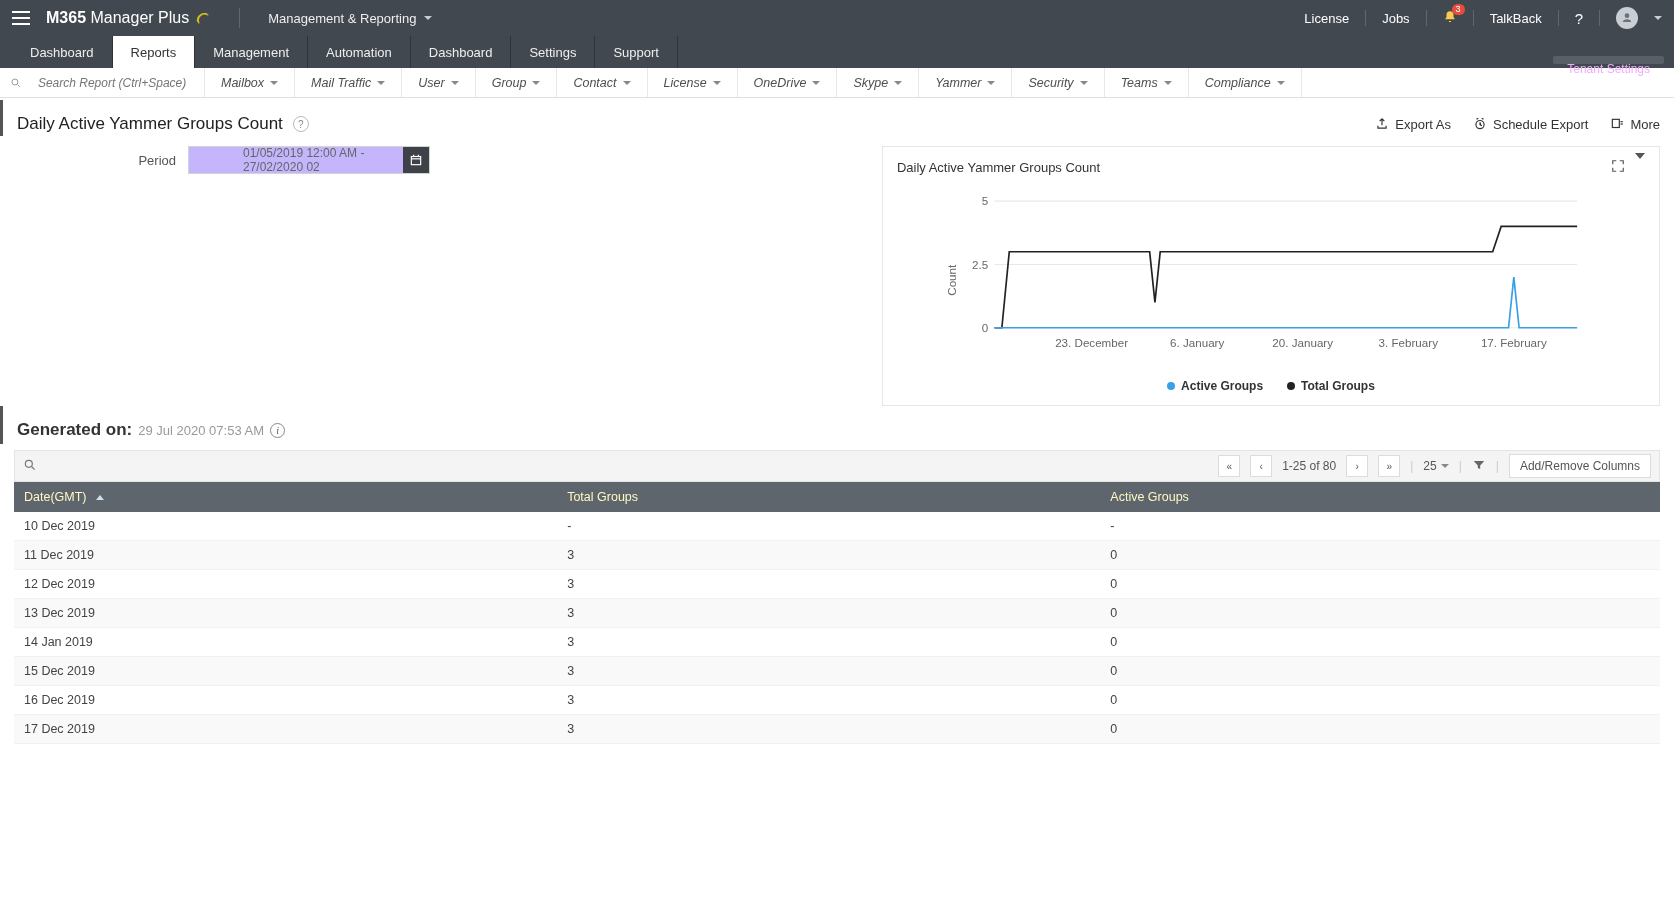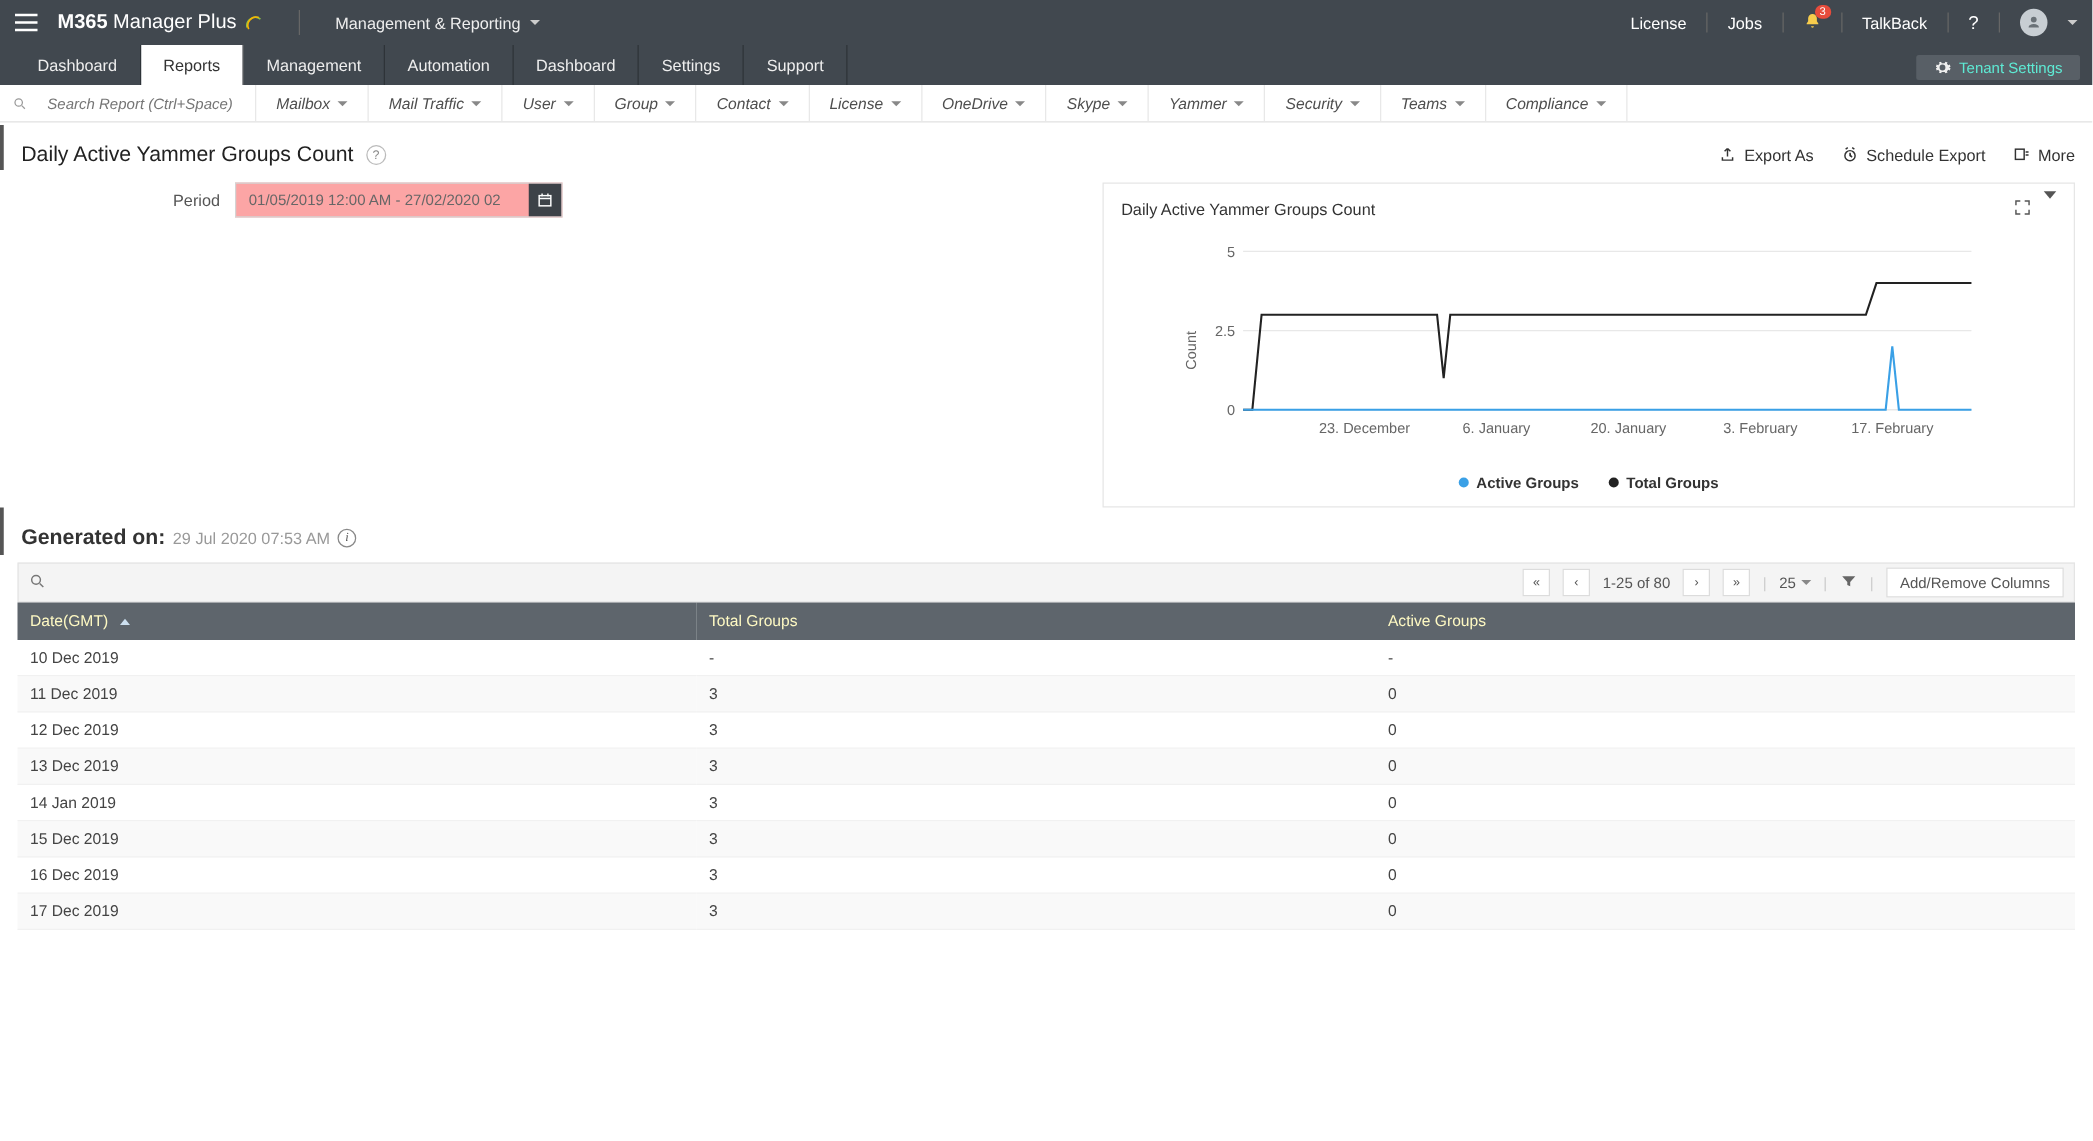--- a/index.html
+++ b/index.html
@@ -20,21 +20,21 @@
   .bell-wrap { position: relative; cursor: pointer; }
   .badge { position: absolute; top: -6px; right: -8px; background: #e74c3c; color: #fff; font-size: 9px; border-radius: 8px; padding: 1px 4px; line-height: 1; }
   .vdiv { width: 1px; height: 16px; background: #666; }
   .avatar { width: 22px; height: 22px; border-radius: 50%; background: #c8ced3; display: flex; align-items: center; justify-content: center; }
 
   
   .main-tabs-bar { background: #41484f; height: 32px; display: flex; align-items: stretch; padding-left: 12px; justify-content: space-between; }
   .main-tabs-left { display: flex; }
   .tab { padding: 0 18px; display: flex; align-items: center; color: #eee; cursor: pointer; font-size: 13px; border-right: 1px solid #2e3338; }
   .tab.active { background: #fff; color: #333; }
-  .tenant-settings-btn { display: flex; align-items: center; gap: 6px; background: #585f66; color: #5eead4; padding: 0 14px; margin: 8px 10px 4px 0; cursor: pointer; font-size: 12px; border-radius: 2px; }
+  .tenant-settings-btn { display: flex; align-items: center; gap: 6px; background: #585f66; color: #f0abfc; padding: 0 14px; margin: 20px 10px 4px 0; cursor: pointer; font-size: 12px; border-radius: 2px; flex-direction: column; }
 
   
   .filter-bar { height: 30px; border-bottom: 1px solid #e1e1e1; display: flex; align-items: stretch; background: #fff; }
   .search-wrap { display: flex; align-items: center; gap: 16px; padding: 0 10px; flex: 0 0 205px; border-right: 1px solid #e8e8e8; }
   .search-wrap input { border: none; outline: none; color: #999; font-size: 12px; width: 100%; font-style: italic; }
   .filter-item { display: flex; align-items: center; gap: 6px; padding: 0 16px; border-right: 1px solid #e8e8e8; cursor: pointer; color: #4e4e4e; font-size: 12.5px; }
   .caret-down { width: 0; height: 0; border-left: 4px solid transparent; border-right: 4px solid transparent; border-top: 4px solid #888; }
 
   
   .page-title-row { display: flex; justify-content: space-between; align-items: center; padding: 14px 14px 2px 14px; border-left: 3px solid #555; margin-top: 2px; margin-left: 0; }
@@ -45,21 +45,21 @@
   .action-link { display: flex; align-items: center; gap: 6px; color: #333; cursor: pointer; font-size: 13px; }
 
   
   .content-row { display: flex; gap: 12px; padding: 10px 14px 0 14px; }
   .content-left { flex: 0 0 52%; }
   .form-row { display: flex; align-items: center; gap: 12px; margin-bottom: 14px; justify-content: flex-start; }
   .form-label { width: 162px; text-align: right; color: #555; font-size: 13px; }
   .select-box { border: 1px solid #d4d4d4; height: 28px; display: flex; align-items: center; width: 242px; }
   .select-text { padding: 0 10px; flex: 1; font-size: 12px; color: #333; }
   .select-btn { border-left: 1px solid #d4d4d4; width: 26px; display: flex; align-items: center; justify-content: center; height: 100%; cursor: pointer; }
-  .date-box { border: 1px solid #d4d4d4; height: 28px; display: flex; align-items: center; width: 262px; background: #fca5a5; }
+  .date-box { border: 1px solid #d4d4d4; height: 28px; display: flex; align-items: center; width: 242px; background: #c4b5fd; padding-left: 44px; }
   .date-text { padding: 0 10px; flex: 1; font-size: 12px; color: #666; }
   .date-btn { background: #3d4248; width: 26px; display: flex; align-items: center; justify-content: center; height: 100%; cursor: pointer; color: #fff; }
 
   .content-right { flex: 1; border: 1px solid #e6e6e6; padding: 12px 14px; }
   .chart-header { display: flex; justify-content: space-between; align-items: center; margin-bottom: 4px; }
   .chart-title { font-size: 13px; color: #333; }
   .chart-actions { display: flex; gap: 10px; }
   .expand-icon { cursor: pointer; color: #555; }
   .chart-svg { width: 100%; height: 190px; }
   .legend-row { display: flex; justify-content: center; gap: 24px; margin-top: 6px; font-size: 12px; font-weight: 600; color: #333; }

